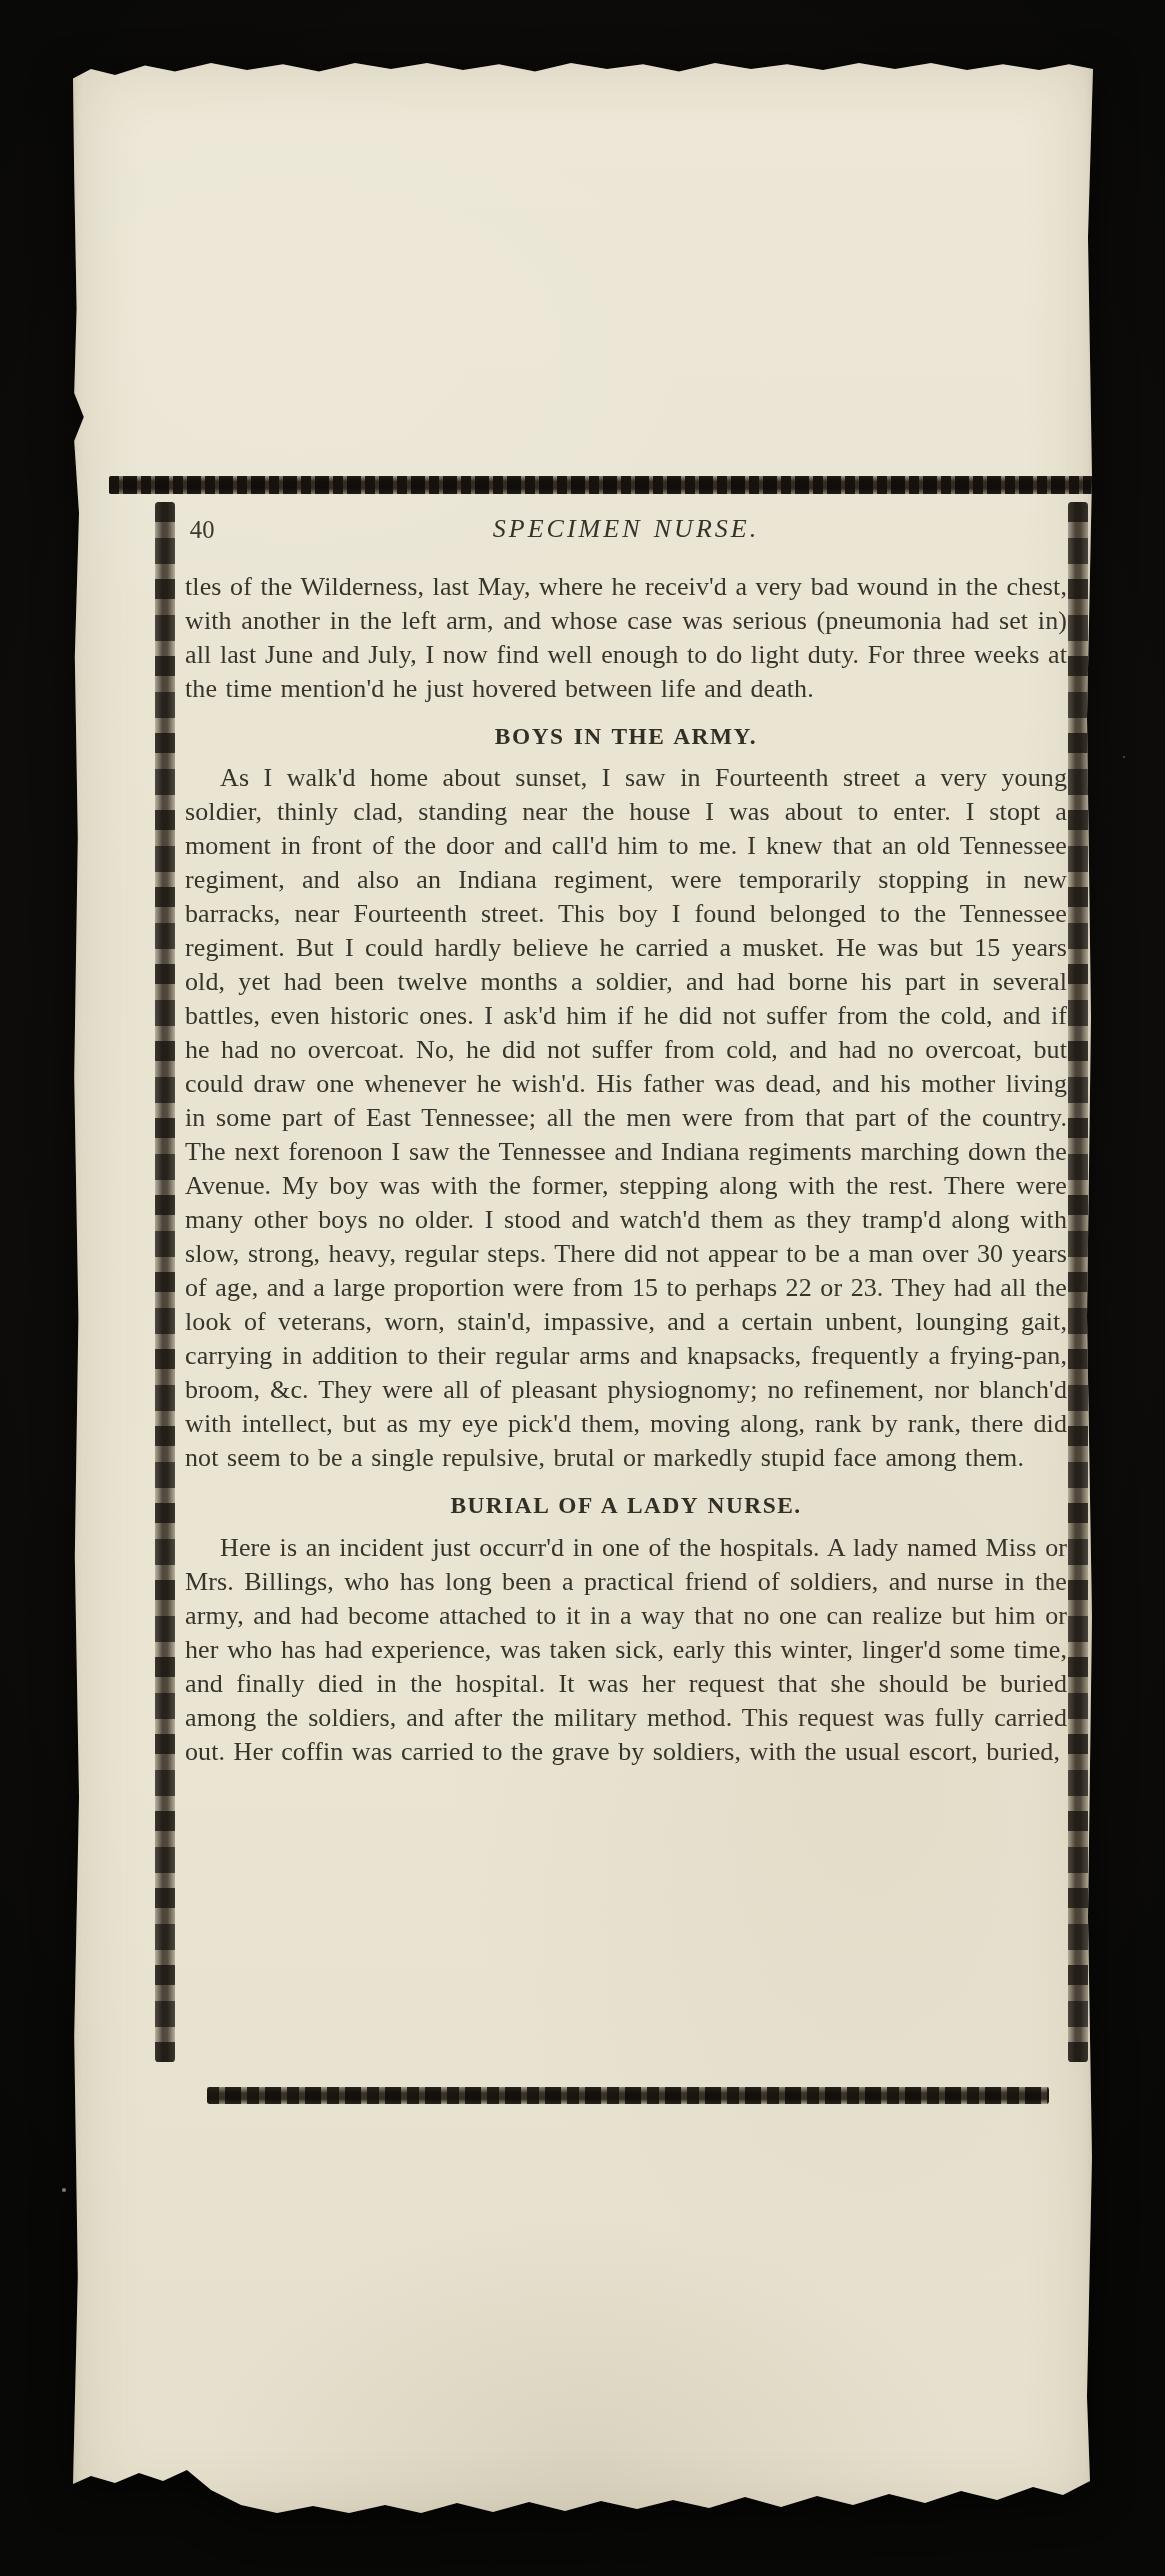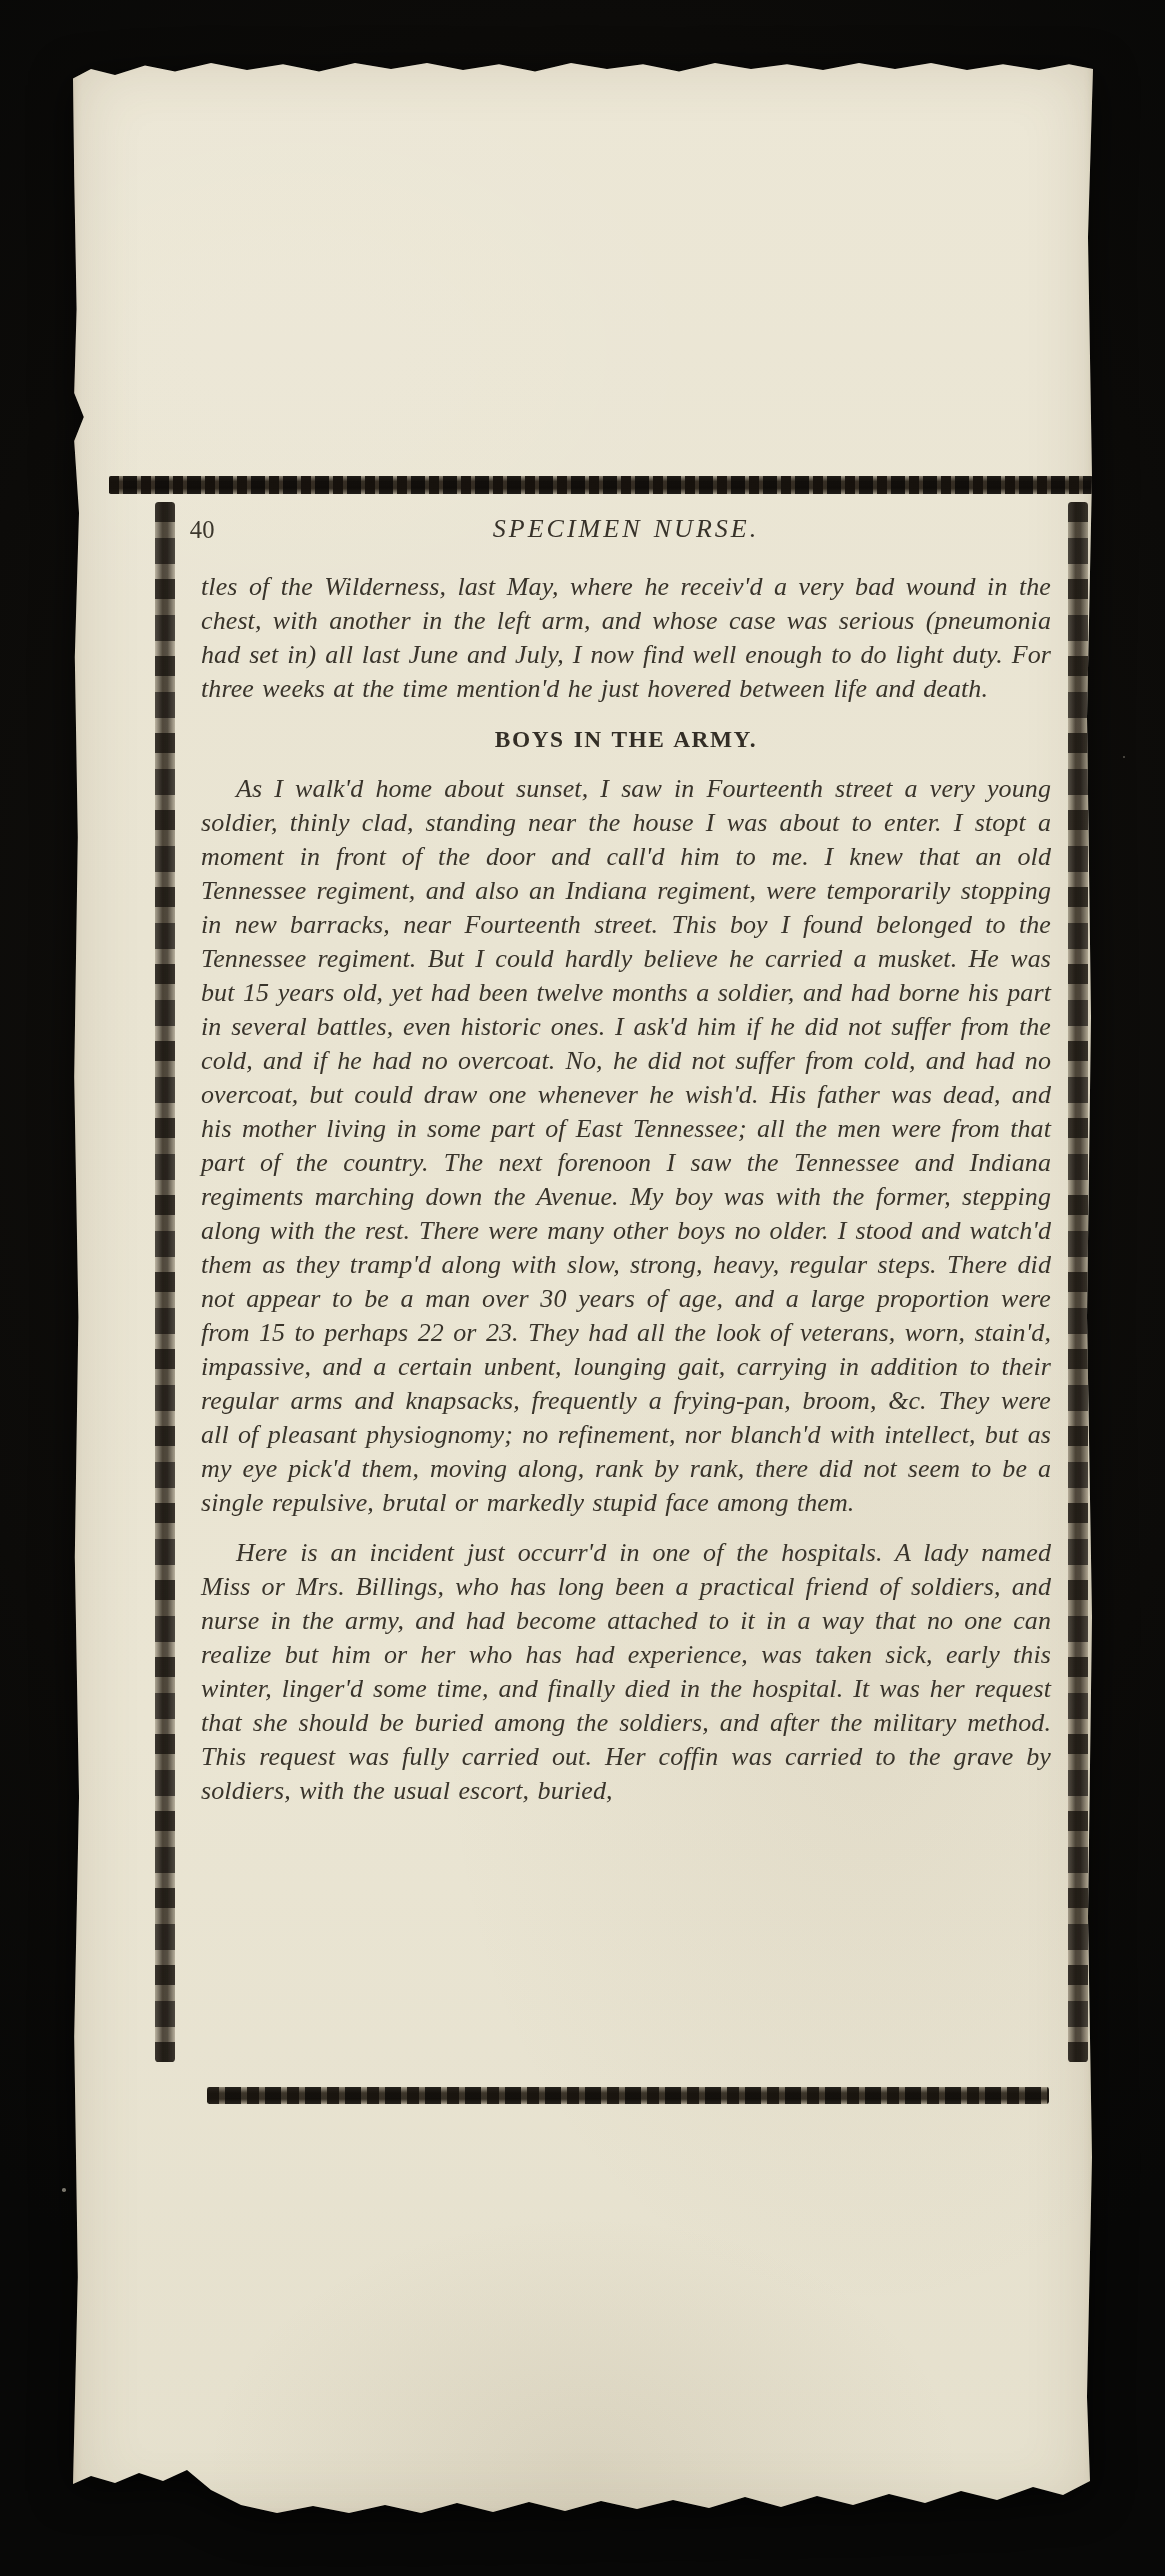--- a/index.html
+++ b/index.html
@@ -87,21 +87,21 @@
   .running-head{position:relative;height:34px;margin-bottom:24px;}
   .pagenum{
     position:absolute;left:4.8px;top:1.2px;
     font-size:24.6px;color:#3b362c;
   }
   .running-title{
     display:block;text-align:center;
     font-style:italic;font-size:26px;letter-spacing:3px;color:#37322a;
   }
   .printed p{
-    margin:16px;text-align:justify;font-style:italic;
+    margin:0;text-align:justify;
   }
   .printed p.indent{text-indent:35px;}
   .printed h2{
     margin:13px 0 8.4px 0;
     text-align:center;font-weight:bold;
     font-size:23.4px;letter-spacing:1.5px;color:#332e26;
     line-height:34px;
   }
 
   
@@ -129,20 +129,21 @@
         <div class="running-head">
           <span class="pagenum">40</span>
           <span class="running-title">SPECIMEN NURSE.</span>
         </div>
 
         <p class="cont">tles of the Wilderness, last May, where he receiv'd a very bad wound in the chest, with another in the left arm, and whose case was serious (pneumonia had set in) all last June and July, I now find well enough to do light duty. For three weeks at the time mention'd he just hovered between life and death.</p>
 
         <h2>BOYS IN THE ARMY.</h2>
         <p class="indent">As I walk'd home about sunset, I saw in Fourteenth street a very young soldier, thinly clad, standing near the house I was about to enter. I stopt a moment in front of the door and call'd him to me. I knew that an old Tennessee regiment, and also an Indiana regiment, were temporarily stopping in new barracks, near Fourteenth street. This boy I found belonged to the Tennessee regiment. But I could hardly believe he carried a musket. He was but 15 years old, yet had been twelve months a soldier, and had borne his part in several battles, even historic ones. I ask'd him if he did not suffer from the cold, and if he had no overcoat. No, he did not suffer from cold, and had no overcoat, but could draw one whenever he wish'd. His father was dead, and his mother living in some part of East Tennessee; all the men were from that part of the country. The next forenoon I saw the Tennessee and Indiana regiments marching down the Avenue. My boy was with the former, stepping along with the rest. There were many other boys no older. I stood and watch'd them as they tramp'd along with slow, strong, heavy, regular steps. There did not appear to be a man over 30 years of age, and a large proportion were from 15 to perhaps 22 or 23. They had all the look of veterans, worn, stain'd, impassive, and a certain unbent, lounging gait, carrying in addition to their regular arms and knapsacks, frequently a frying-pan, broom, &amp;c. They were all of pleasant physiognomy; no refinement, nor blanch'd with intellect, but as my eye pick'd them, moving along, rank by rank, there did not seem to be a single repulsive, brutal or markedly stupid face among them.</p>
 
+        <h2>BURIAL OF A LADY NURSE.</h2>
         <p class="indent">Here is an incident just occurr'd in one of the hospitals. A lady named Miss or Mrs. Billings, who has long been a practical friend of soldiers, and nurse in the army, and had become attached to it in a way that no one can realize but him or her who has had experience, was taken sick, early this winter, linger'd some time, and finally died in the hospital. It was her request that she should be buried among the soldiers, and after the military method. This request was fully carried out. Her coffin was carried to the grave by soldiers, with the usual escort, buried,</p>
 
       </div>
 
       <div class="band-bottom"></div>
 
     </div>
   </div>
 
 </div>

